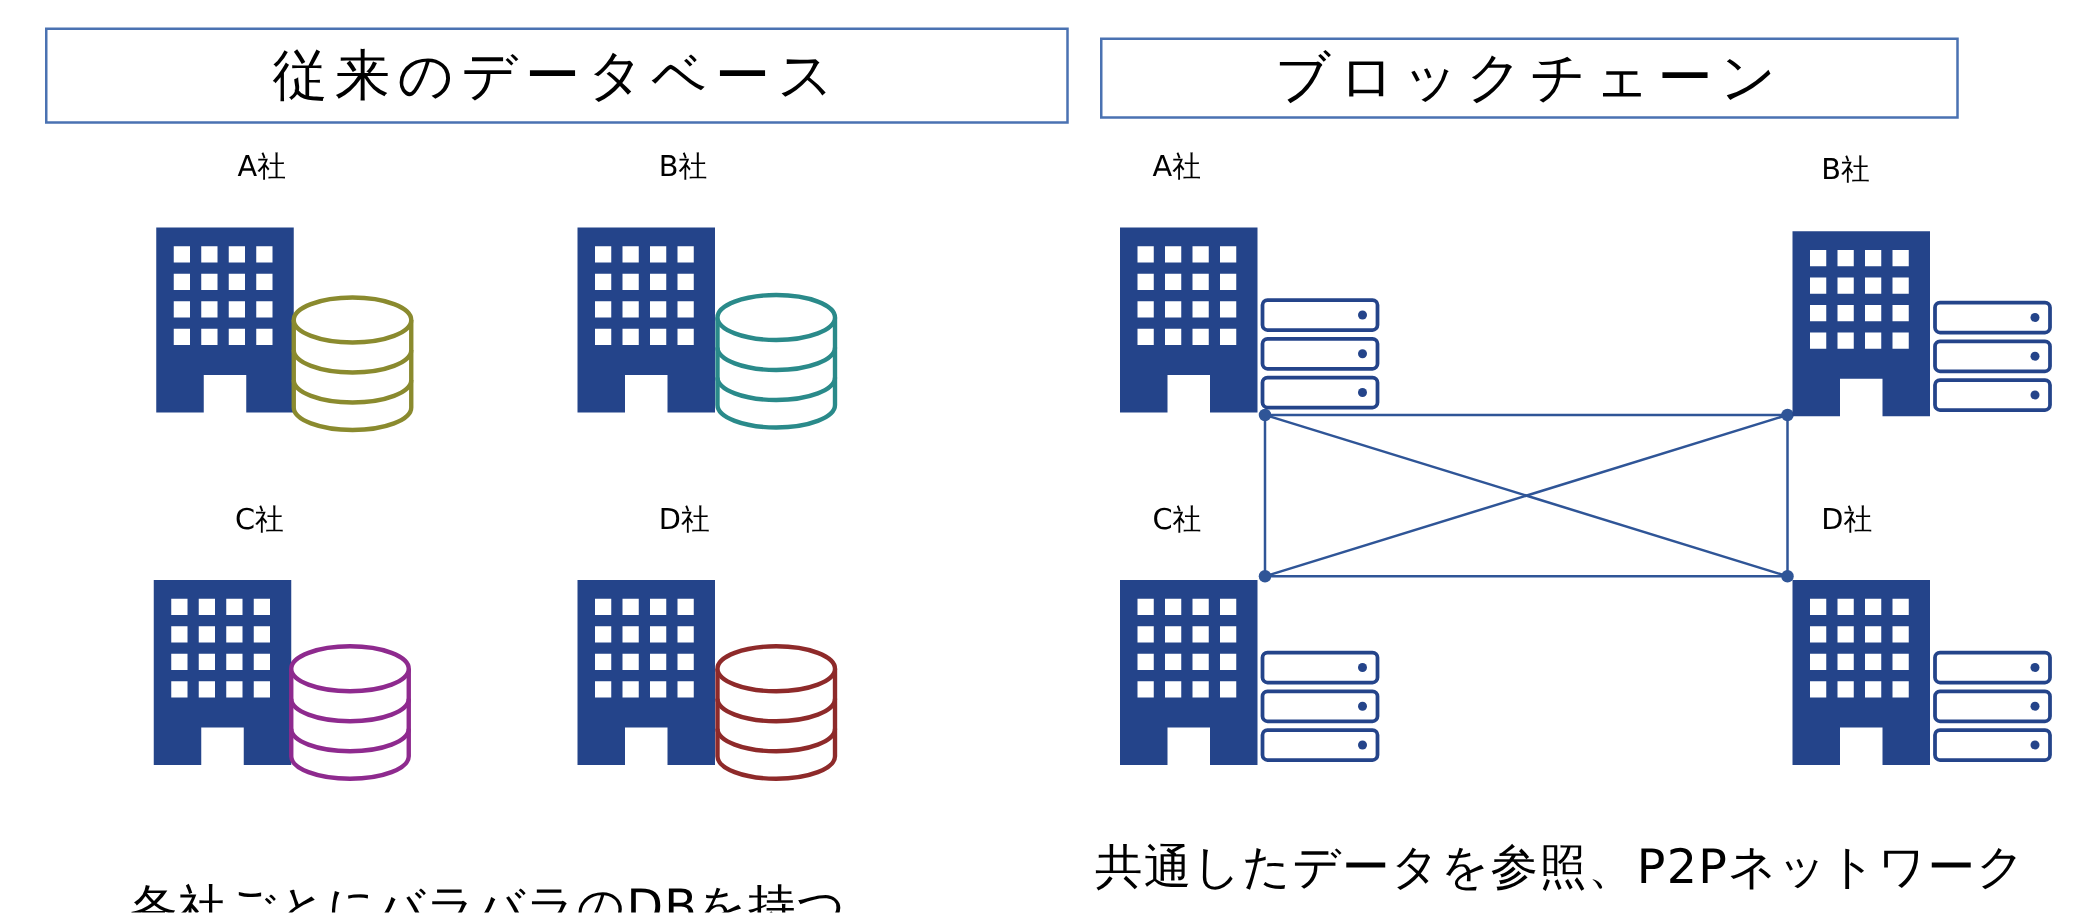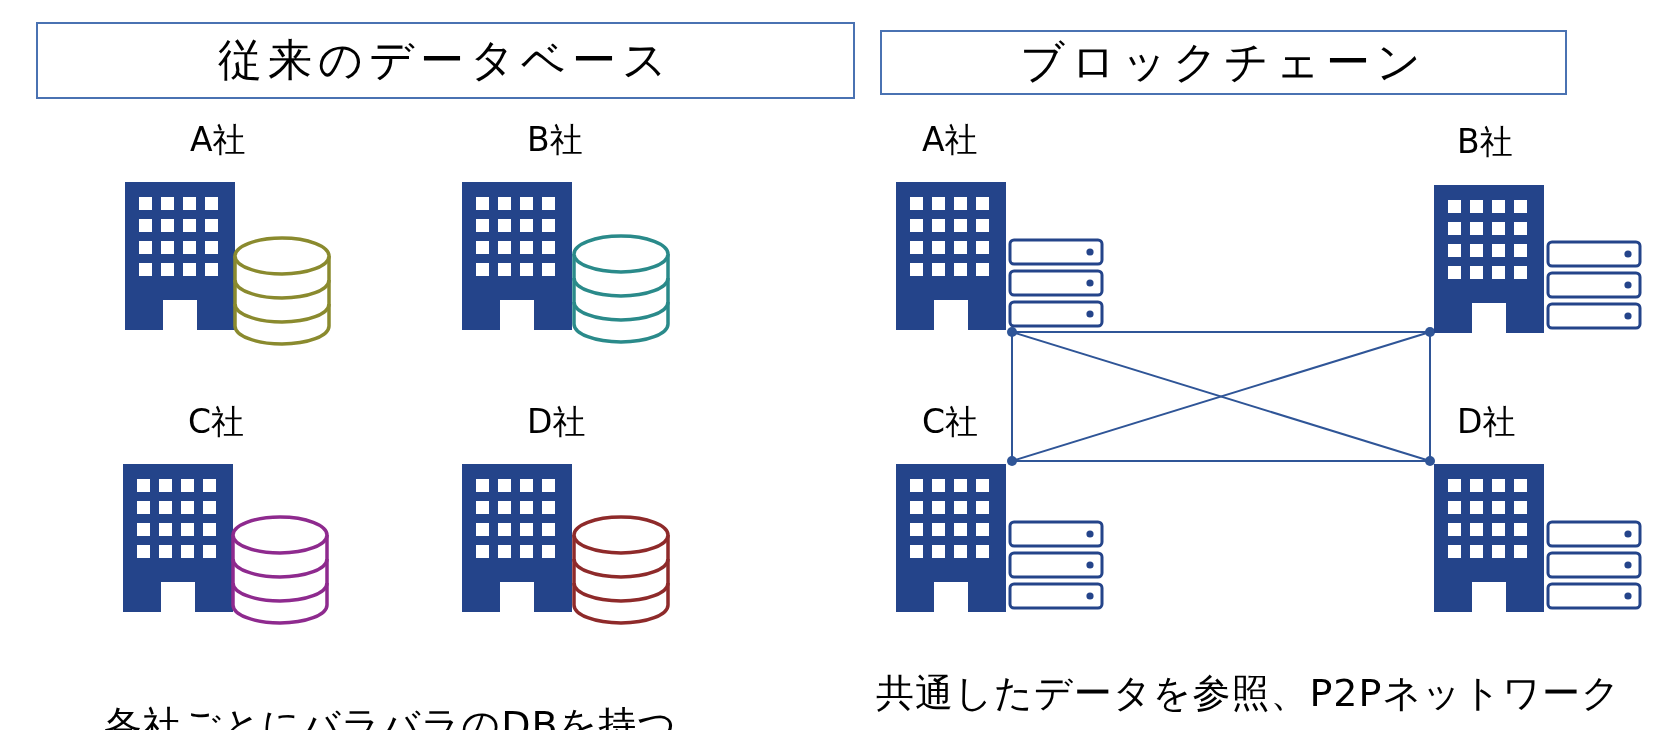--- a/index.html
+++ b/index.html
@@ -3,21 +3,21 @@
   <meta charset="utf-8">
   <style>
     html, body { margin: 0; padding: 0; background: #ffffff; }
     body { width: 1668px; height: 730px; position: relative; overflow: hidden;
            font-family: "DejaVu Sans", "Liberation Sans", sans-serif; color: #000; }
     .title-box { position: absolute; border: 2px solid #4a72b2; background: #fff;
                  display: flex; align-items: center; justify-content: center;
                  font-size: 44px; letter-spacing: 6px; box-sizing: border-box; }
     #title-left { left: 36px; top: 22px; width: 819px; height: 77px; }
     #title-right { left: 880px; top: 30px; width: 687px; height: 65px; }
-    .label { position: absolute; font-size: 33px; white-space: nowrap; }
+    .label { position: absolute; font-size: 23px; white-space: nowrap; }
     .caption { position: absolute; font-size: 38px; white-space: nowrap; letter-spacing: 1px; }
     svg.icons { position: absolute; left: 0; top: 0; }
   </style>
 </head>
 <body>
 
 <div id="title-left" class="title-box">
   <span>従来のデータベース</span>
 </div>
 <div id="title-right" class="title-box">

